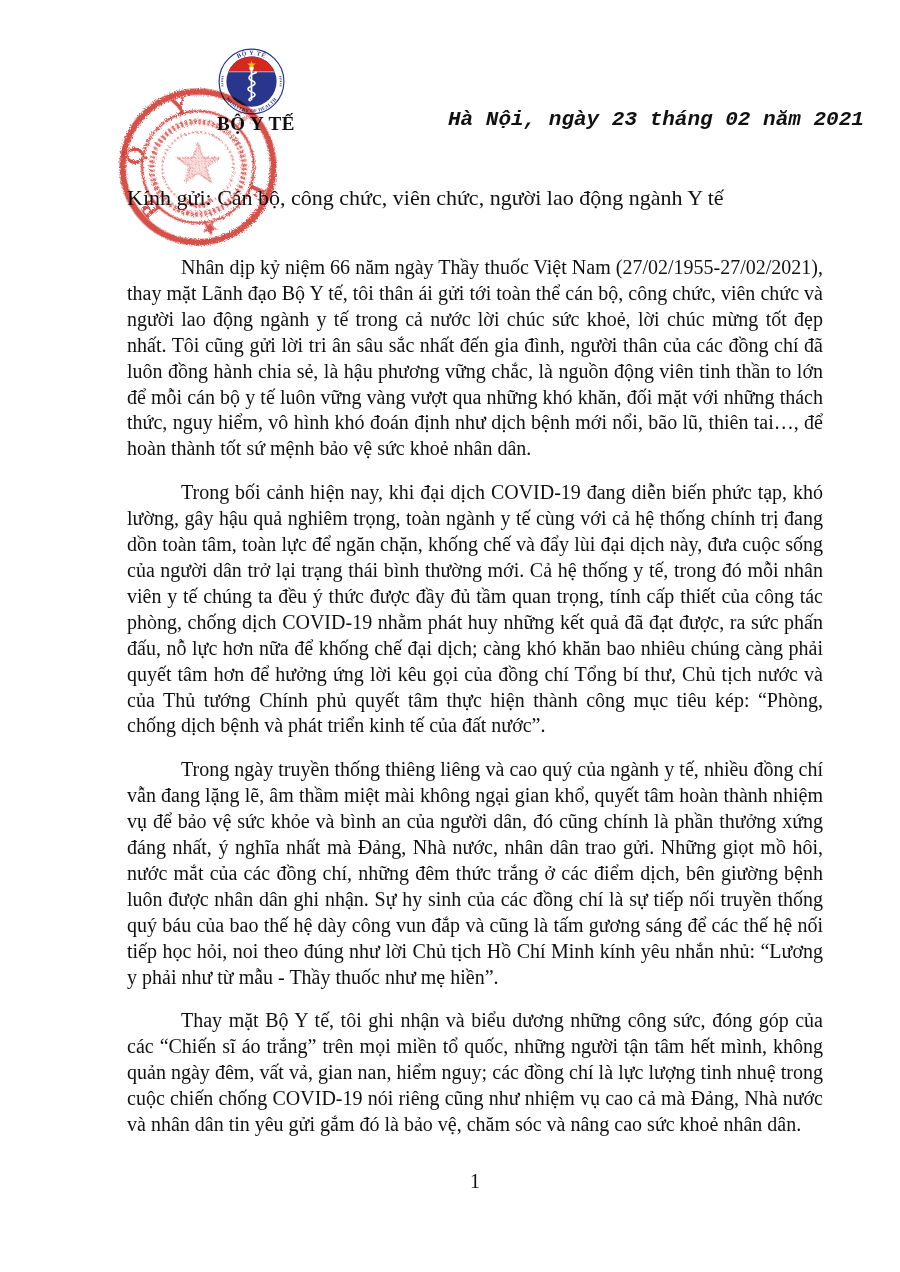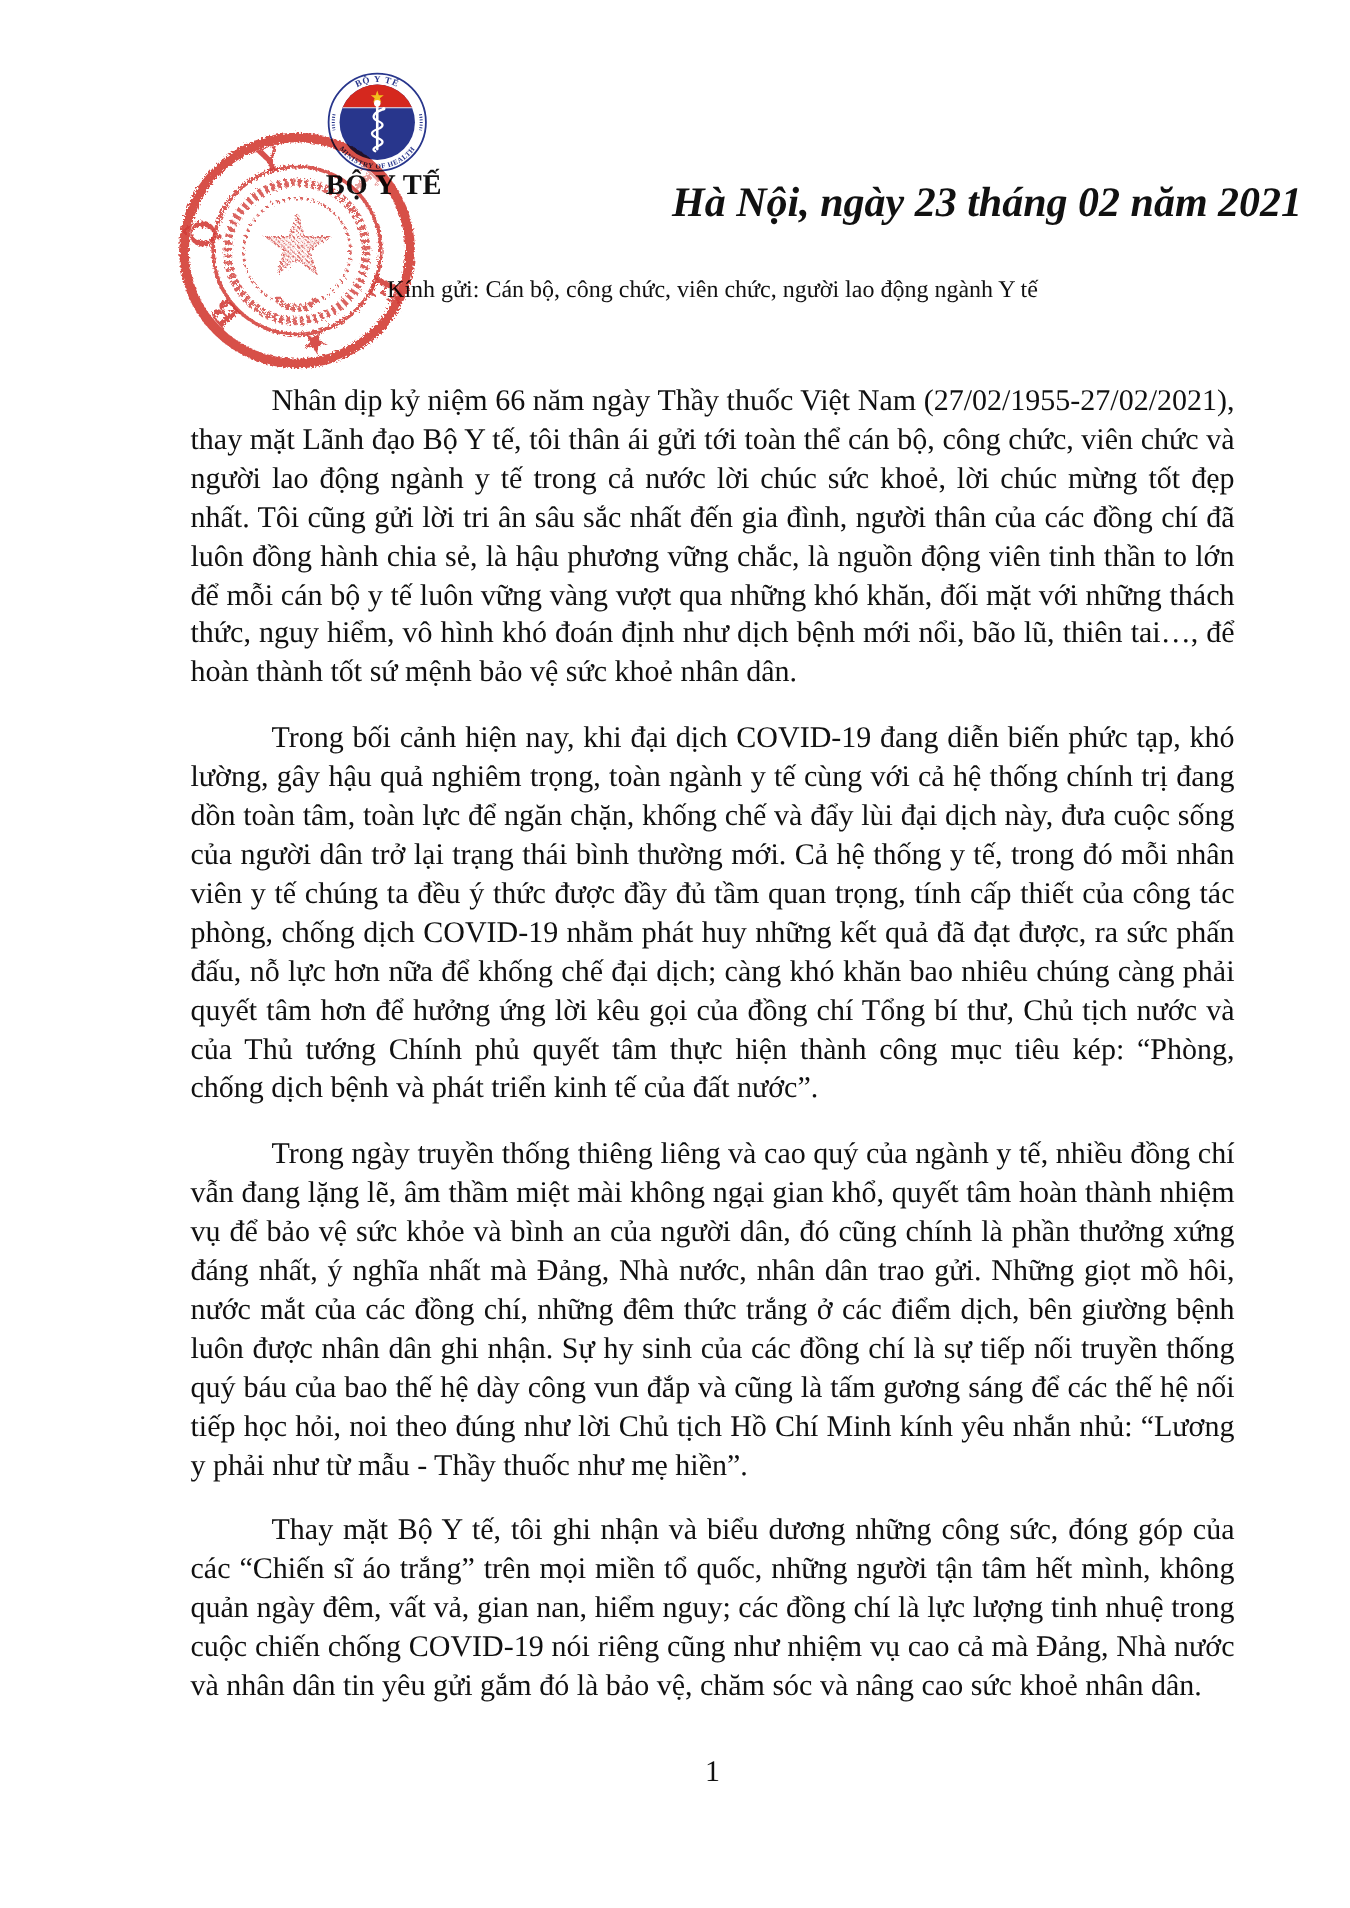--- a/index.html
+++ b/index.html
@@ -11,35 +11,35 @@
     font-family:"Liberation Serif", serif;
     color:#111;
   }
   
   .org-name{
     position:absolute;left:206px;top:113px;width:100px;
     text-align:center;font-weight:bold;font-size:19px;letter-spacing:.5px;
     white-space:nowrap;z-index:2;
   }
   .date-line{
-    position:absolute;left:448px;top:120px;
-    font-style:italic;font-weight:bold;font-size:28px;
-    white-space:nowrap;z-index:2;
+    position:absolute;left:448px;top:108px;
+    font-style:italic;font-weight:bold;font-size:21px;
+    white-space:nowrap;z-index:2;font-family:Liberation Mono, monospace;
   }
   .moh-logo{
     position:absolute;left:218px;top:48px;width:67px;height:67px;z-index:3;
   }
   .red-stamp{
     position:absolute;left:116px;top:86px;width:164px;height:162px;z-index:4;
     mix-blend-mode:multiply;opacity:.93;
   }
   
   .recipient{
     position:absolute;left:127px;top:185px;width:696px;
-    text-align:center;font-size:16px;z-index:1;
+    font-size:22px;z-index:1;
   }
   
   .body-text{
     position:absolute;left:127px;top:255px;width:696px;z-index:1;
     font-size:20px;line-height:25.9px;text-align:justify;
   }
   .body-text p{margin:0 0 18px 0;text-indent:54px;}
   
   .page-number{
     position:absolute;left:127px;top:1170px;width:696px;

